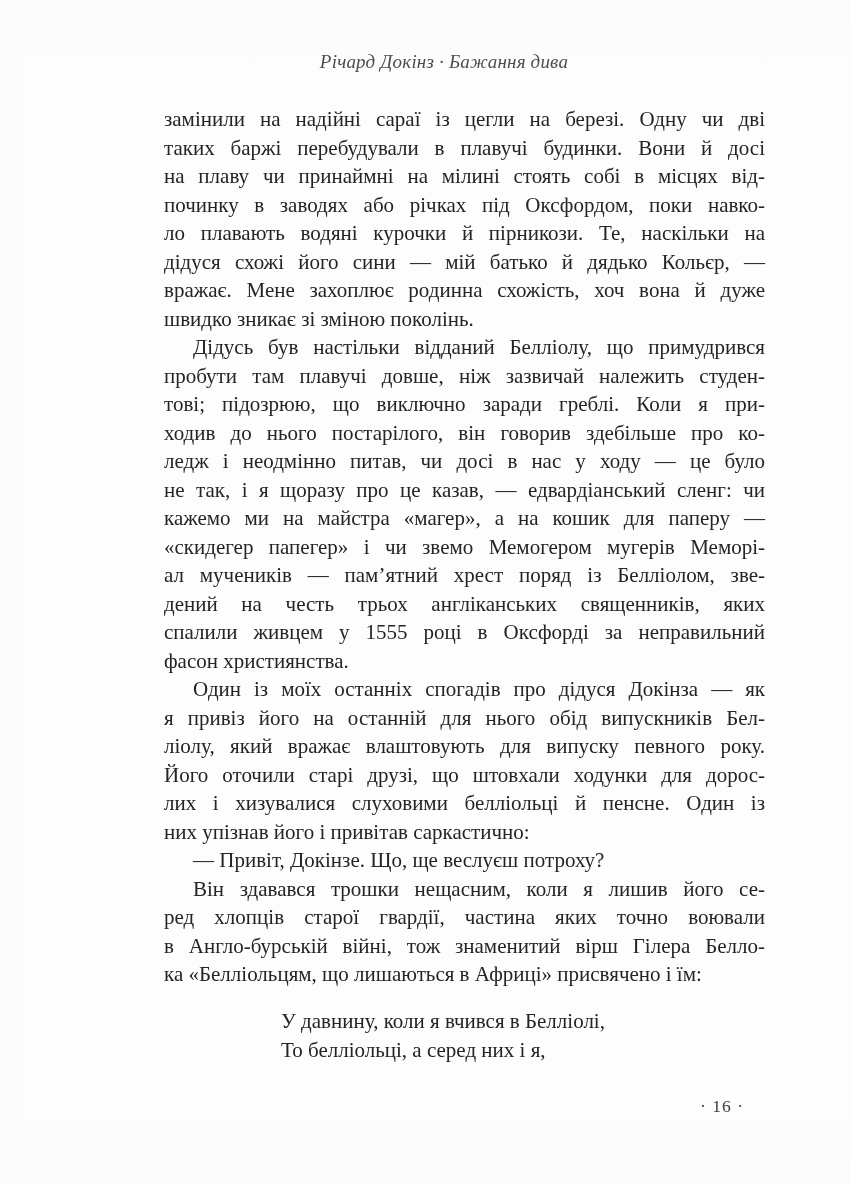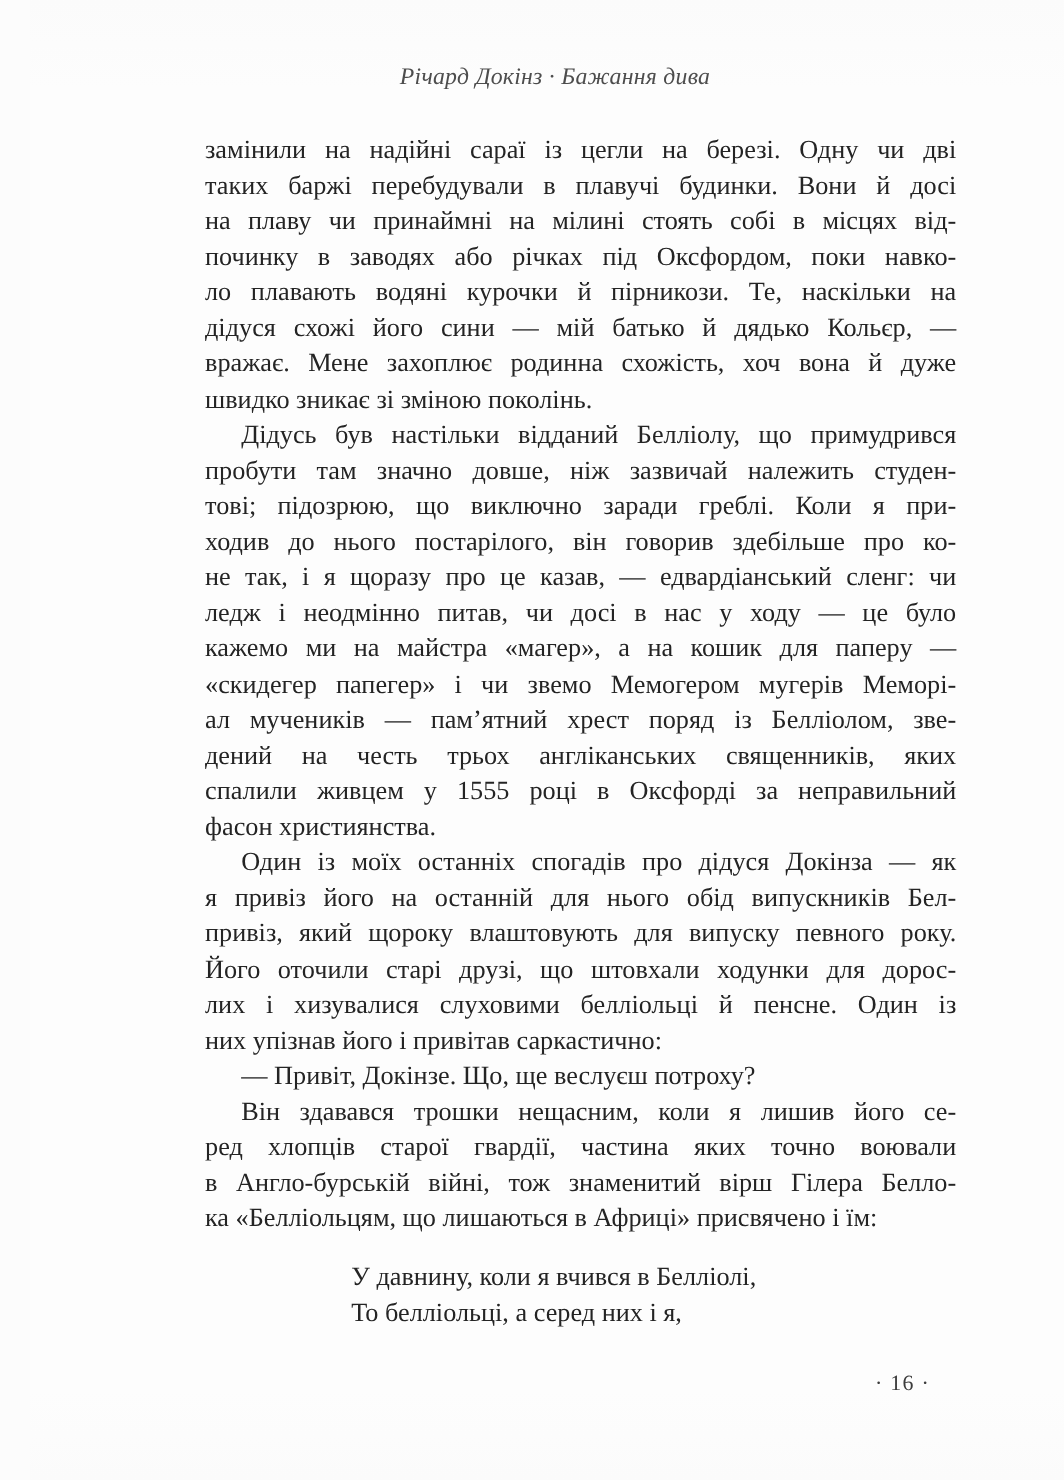--- a/index.html
+++ b/index.html
@@ -88,36 +88,36 @@
         <div class="line just">таких баржі перебудували в плавучі будинки. Вони й досі</div>
         <div class="line just">на плаву чи принаймні на мілині стоять собі в місцях від-</div>
         <div class="line just">починку в заводях або річках під Оксфордом, поки навко-</div>
         <div class="line just">ло плавають водяні курочки й пірникози. Те, наскільки на</div>
         <div class="line just">дідуся схожі його сини — мій батько й дядько Кольєр, —</div>
         <div class="line just">вражає. Мене захоплює родинна схожість, хоч вона й дуже</div>
         <div class="line">швидко зникає зі зміною поколінь.</div>
       </div>
       <div class="paragraph">
         <div class="line just indent">Дідусь був настільки відданий Белліолу, що примудрився</div>
-        <div class="line just">пробути там значно довше, ніж зазвичай належить студен-</div>
+        <div class="line just">пробути там плавучі довше, ніж зазвичай належить студен-</div>
         <div class="line just">тові; підозрюю, що виключно заради греблі. Коли я при-</div>
         <div class="line just">ходив до нього постарілого, він говорив здебільше про ко-</div>
+        <div class="line just">ледж і неодмінно питав, чи досі в нас у ходу — це було</div>
         <div class="line just">не так, і я щоразу про це казав, — едвардіанський сленг: чи</div>
-        <div class="line just">ледж і неодмінно питав, чи досі в нас у ходу — це було</div>
         <div class="line just">кажемо ми на майстра «магер», а на кошик для паперу —</div>
         <div class="line just">«скидегер папегер» і чи звемо Мемогером мугерів Меморі-</div>
         <div class="line just">ал мучеників — пам’ятний хрест поряд із Белліолом, зве-</div>
         <div class="line just">дений на честь трьох англіканських священників, яких</div>
         <div class="line just">спалили живцем у 1555 році в Оксфорді за неправильний</div>
         <div class="line">фасон християнства.</div>
       </div>
       <div class="paragraph">
         <div class="line just indent">Один із моїх останніх спогадів про дідуся Докінза — як</div>
         <div class="line just">я привіз його на останній для нього обід випускників Бел-</div>
-        <div class="line just">привіз, який щороку влаштовують для випуску певного року.</div>
+        <div class="line just">ліолу, який вражає влаштовують для випуску певного року.</div>
         <div class="line just">Його оточили старі друзі, що штовхали ходунки для дорос-</div>
         <div class="line just">лих і хизувалися слуховими белліольці й пенсне. Один із</div>
         <div class="line">них упізнав його і привітав саркастично:</div>
       </div>
       <div class="paragraph">
         <div class="line indent">— Привіт, Докінзе. Що, ще веслуєш потроху?</div>
       </div>
       <div class="paragraph">
         <div class="line just indent">Він здавався трошки нещасним, коли я лишив його се-</div>
         <div class="line just">ред хлопців старої гвардії, частина яких точно воювали</div>

